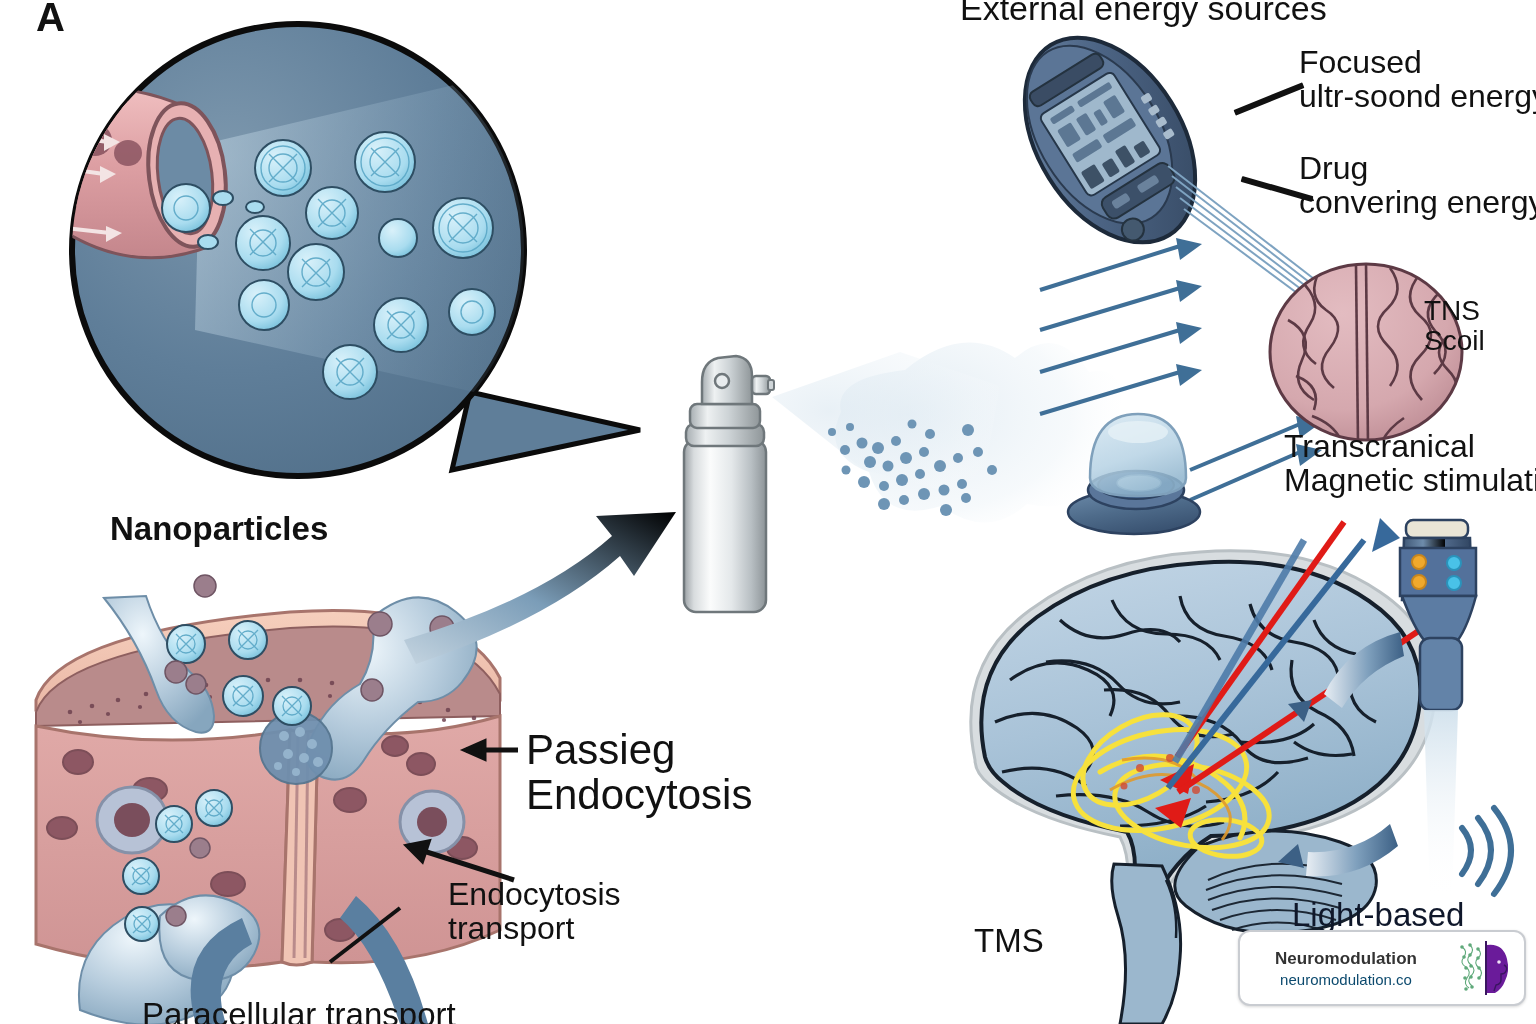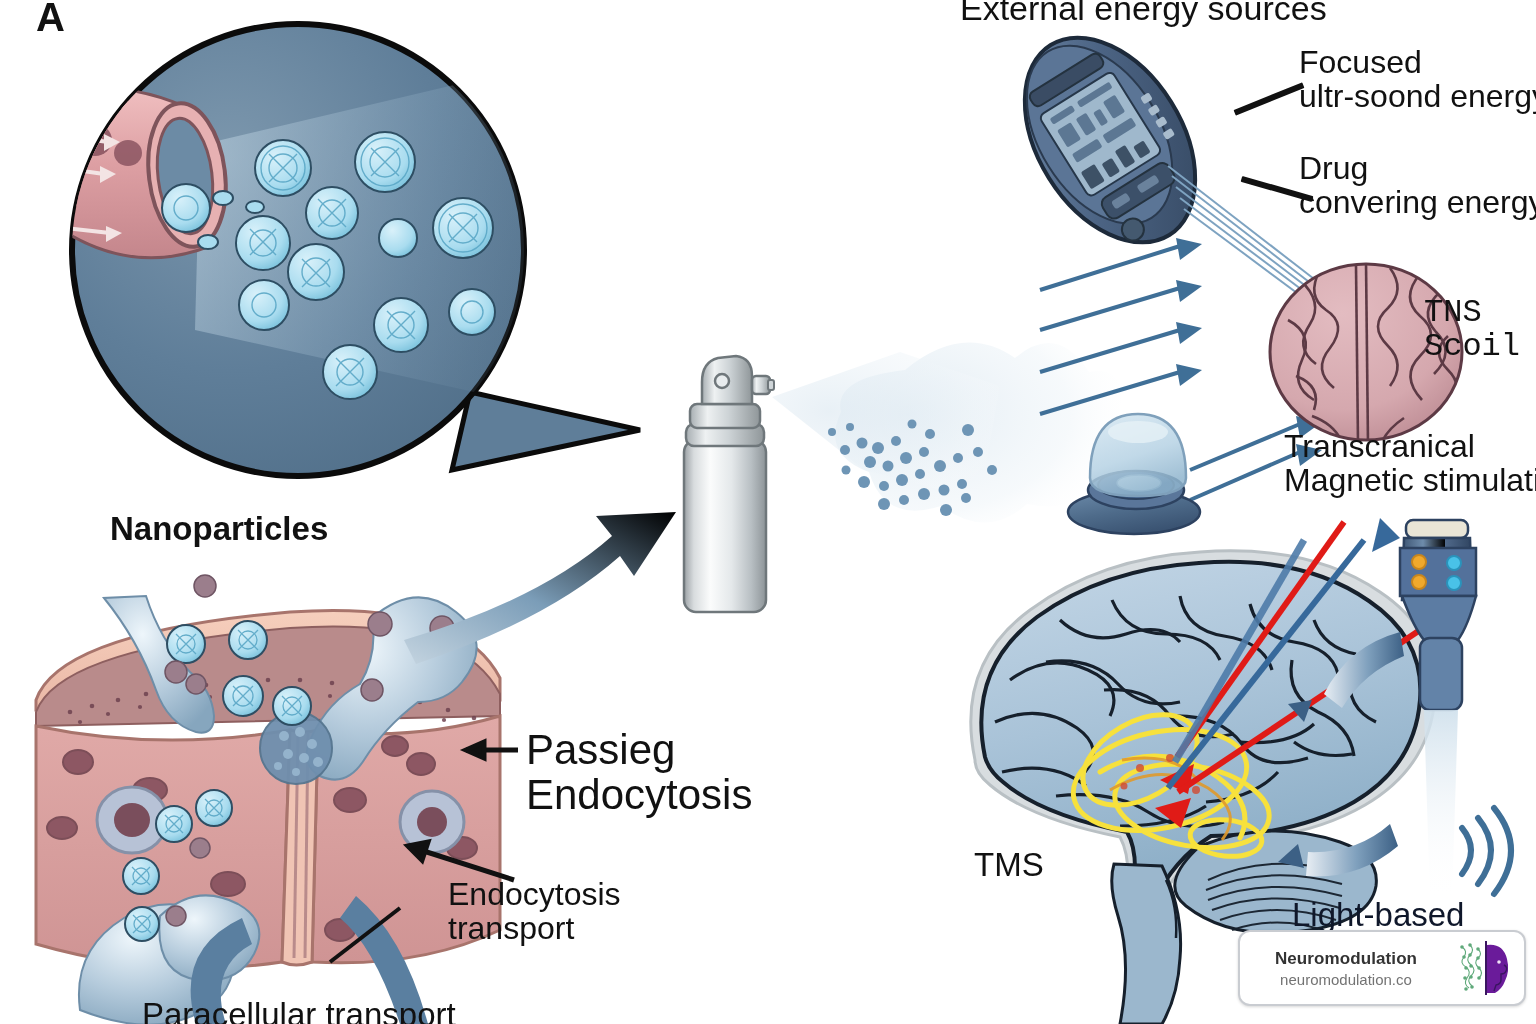--- a/index.html
+++ b/index.html
@@ -9,21 +9,21 @@
   .lbl{position:absolute;white-space:pre;line-height:1.06;color:#111;}
   .lbl.big{font-size:33px;}
   .lbl.bold{font-weight:bold;}
   svg{display:block;}
   .abs{position:absolute;top:0;left:0;}
   .wm{position:absolute;left:1238px;top:930px;width:284px;height:72px;
       background:#fff;border:2px solid #c9ccd1;border-radius:12px;
       box-shadow:0 1px 3px rgba(0,0,0,.16);display:flex;align-items:center;}
   .wm-txt{flex:1;text-align:center;}
   .wm-title{font-size:17px;font-weight:bold;color:#333;letter-spacing:.1px;}
-  .wm-sub{font-size:15px;color:#737373;margin-top:2px;}
+  .wm-sub{font-size:15px;color:#0c4a6e;margin-top:2px;}
   .wm-logo{width:62px;height:58px;margin-right:10px;}
   .leader{position:absolute;background:#111;height:6px;border-radius:1px;}
 </style>
 </head>
 <body>
 
 <div id="stage">
 
   <svg class="abs" width="1536" height="1024" viewBox="0 0 1536 1024">
     <defs>
@@ -596,27 +596,27 @@
 
   <div class="lbl big" style="left:142px; top:998px; font-size:33px;">Paracellular transport</div>
 
 
   <div class="lbl big" style="left:1299px; top:46px; font-size:32px;">Focused
 ultr-soond energy</div>
 
   <div class="lbl big" style="left:1299px; top:152px; font-size:32px;">Drug
 convering energy</div>
 
-  <div class="lbl big" style="left:1424px; top:296px; font-size:32px;font-family:Liberation Mono, monospace;">TNS
+  <div class="lbl big" style="left:1424px; top:296px; font-size:28px;">TNS
 Scoil</div>
 
   <div class="lbl big" style="left:1284px; top:430px; font-size:32px;">Transcranical
 Magnetic stimulation</div>
 
-  <div class="lbl big" style="left:974px; top:848px; font-size:33px;">TMS</div>
+  <div class="lbl big" style="left:974px; top:924px; font-size:33px;">TMS</div>
 
   <div class="lbl big" style="left:1292px; top:898px; font-size:33px; color:#0f172a;">Light-based</div>
 
   <div class="leader" style="left:1232px; top:96px; width:74px; transform:rotate(-22deg);"></div>
   <div class="leader" style="left:1240px; top:186px; width:74px; transform:rotate(16deg);"></div>
 
   <svg class="abs" width="1536" height="1024" style="pointer-events:none;">
     <g stroke="#111" stroke-width="5" fill="#111">
       <path d="M518 750 L466 750"></path>
       <path d="M466 750 l18 -8 l0 16 z"></path>

